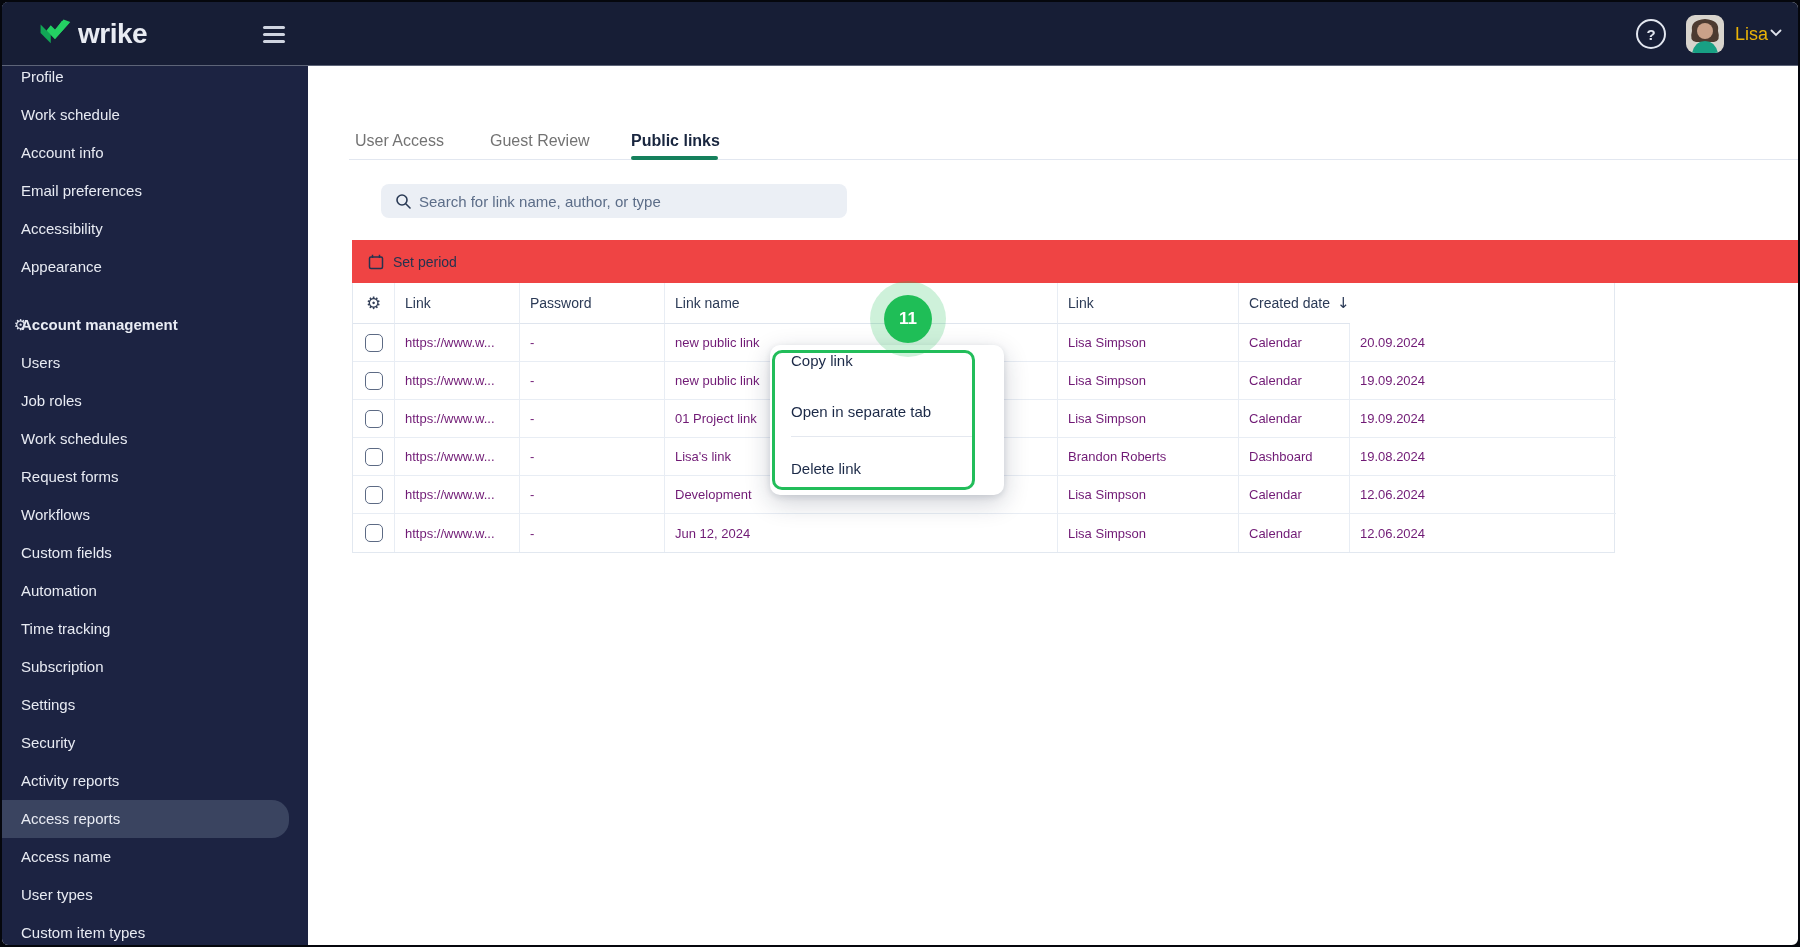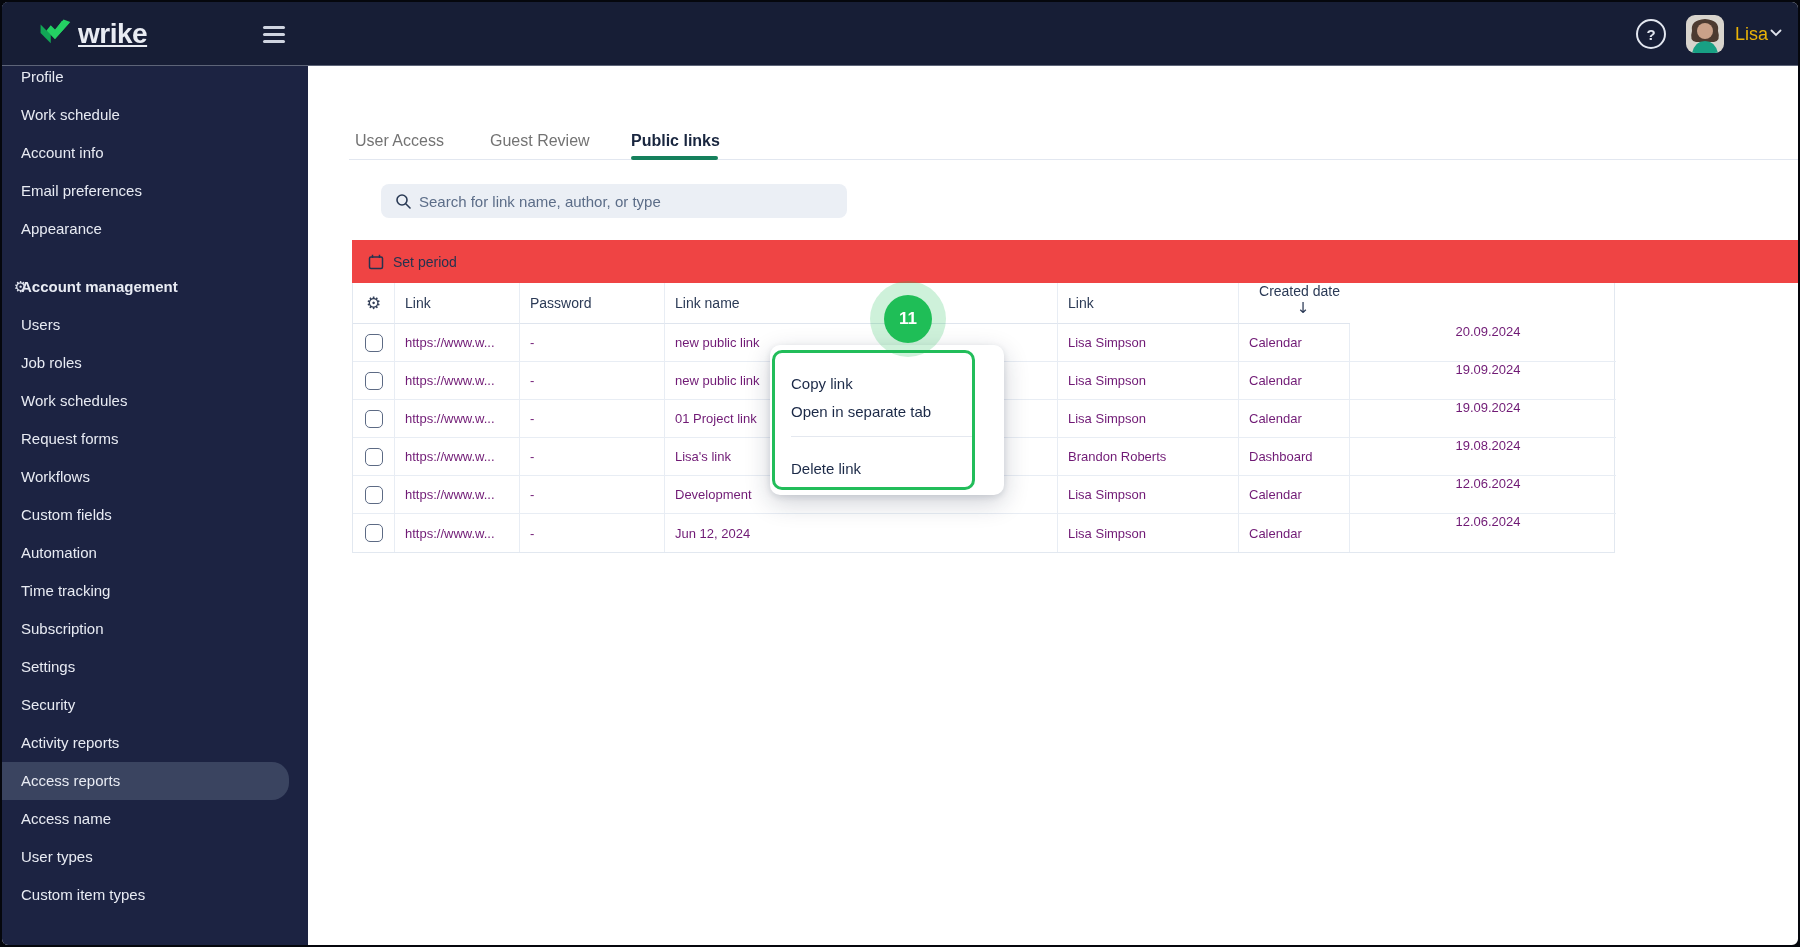--- a/index.html
+++ b/index.html
@@ -5,21 +5,21 @@
   html,body{margin:0;padding:0;background:#05070d;}
   *{box-sizing:border-box;}
   #window{
     position:relative;width:1800px;height:947px;background:#ffffff;
     border:2px solid #05070d;border-radius:8px;overflow:hidden;
     font-family:"Liberation Sans", sans-serif;
   }
   
   .topbar{position:absolute;left:0;top:0;width:1800px;height:64px;background:#171e36;z-index:30;border-bottom:1px solid #5d6478;}
   .logo-mark{position:absolute;left:36px;top:16px;width:34px;height:30px;}
-  .logo-text{position:absolute;left:76px;top:14px;height:36px;line-height:36px;font-size:28px;font-weight:700;color:#e9ecf3;letter-spacing:-0.5px;text-decoration:underline;}
+  .logo-text{position:absolute;left:76px;top:14px;height:36px;line-height:36px;font-size:28px;font-weight:700;color:#e9ecf3;letter-spacing:-0.5px;}
   .hamburger{position:absolute;left:261px;top:22px;width:22px;height:20px;cursor:pointer;}
   .hamburger span{position:absolute;left:0;width:22px;height:2.5px;background:#cfd4e0;border-radius:2px;}
   .hamburger span:nth-child(1){top:2px;}
   .hamburger span:nth-child(2){top:9px;}
   .hamburger span:nth-child(3){top:16px;}
   .help-icon{position:absolute;left:1634px;top:17px;width:30px;height:30px;border:2px solid #e2e6ef;border-radius:50%;
     color:#e2e6ef;font-size:15px;font-weight:700;display:flex;align-items:center;justify-content:center;cursor:pointer;}
   .avatar{position:absolute;left:1684px;top:13px;width:38px;height:38px;border-radius:9px;overflow:hidden;cursor:pointer;}
   .user-name{position:absolute;left:1733px;top:22px;height:20px;line-height:20px;font-size:18px;color:#eab308;}
   .user-chevron{position:absolute;left:1768px;top:27px;width:12px;height:8px;}
@@ -41,21 +41,21 @@
     font-size:15px;color:#1d2b47;font-family:"Liberation Sans",sans-serif;}
   .searchbox input::placeholder{color:#5c6d88;opacity:1;}
   .setperiod-bar{position:absolute;left:350px;top:238px;width:1447px;height:43px;background:#ef4444;}
   .setperiod-btn{position:absolute;left:16px;top:0;height:43px;display:flex;align-items:center;gap:9px;cursor:pointer;}
   .setperiod-label{font-size:14px;color:#25334f;}
   
   .table{position:absolute;left:350px;top:281px;width:1263px;border:1px solid #e2e8f0;border-top:none;background:#fff;}
   .trow{display:grid;grid-template-columns:42px 125px 145px 393px 181px 111px 266px;}
   .cell{display:flex;align-items:center;padding-left:10px;border-right:1px solid #e8edf4;border-bottom:1px solid #e8edf4;height:38px;
     font-size:13px;color:#701a75;overflow:hidden;white-space:nowrap;}
-  .trow .cell:last-child{border-right:none;flex-direction:column;}
+  .trow .cell:last-child{border-right:none;}
   .trow:last-child .cell{border-bottom:none;}
   .thead .cell{height:41px;font-size:14px;color:#2b3a56;border-bottom:1px solid #dfe5ee;}
   .cell.cb{justify-content:center;padding-left:0;}
   .checkbox{width:18px;height:18px;border:1.5px solid #5c6a84;border-radius:5px;background:#fff;cursor:pointer;}
   .gear-glyph{font-family:"DejaVu Sans",sans-serif;font-size:17px;color:#333f58;cursor:pointer;}
   .sort-arrow{font-family:"DejaVu Sans",sans-serif;font-size:15px;color:#2b3a56;margin-left:7px;}
   
   .menu-card{position:absolute;left:768px;top:343px;width:234px;height:150px;background:#fff;border-radius:10px;z-index:40;
     box-shadow:0 8px 26px rgba(20,30,60,0.20), 0 2px 6px rgba(20,30,60,0.12);}
   .menu-item{position:absolute;left:21px;height:26px;line-height:26px;font-size:15px;color:#1b2947;cursor:pointer;white-space:nowrap;}
@@ -69,20 +69,21 @@
 <body>
 
 <div id="window">
 
   <nav class="sidebar">
     <div class="side-list">
       <div class="side-item">Profile</div>
       <div class="side-item">Work schedule</div>
       <div class="side-item">Account info</div>
       <div class="side-item">Email preferences</div>
+      <div class="side-item">Accessibility</div>
       <div class="side-item">Appearance</div>
       <div class="side-item section">
         <span class="side-gear">⚙</span><span>Account management</span>
       </div>
       <div class="side-item">Users</div>
       <div class="side-item">Job roles</div>
       <div class="side-item">Work schedules</div>
       <div class="side-item">Request forms</div>
       <div class="side-item">Workflows</div>
       <div class="side-item">Custom fields</div>
@@ -228,21 +229,21 @@
       <div class="cell">https://www.w...</div>
       <div class="cell">-</div>
       <div class="cell">Jun 12, 2024</div>
       <div class="cell">Lisa Simpson</div>
       <div class="cell">Calendar</div>
       <div class="cell">12.06.2024</div>
     </div>
   </div>
 
   <div class="menu-card">
-    <div class="menu-item" style="top:26px">Copy link</div>
+    <div class="menu-item" style="top:3px">Copy link</div>
     <div class="menu-item" style="top:54px">Open in separate tab</div>
     <div class="menu-sep"></div>
     <div class="menu-item" style="top:111px">Delete link</div>
   </div>
   <div class="menu-annotation"></div>
 
   <div class="badge-halo">
     <div class="badge">11</div>
   </div>
 

